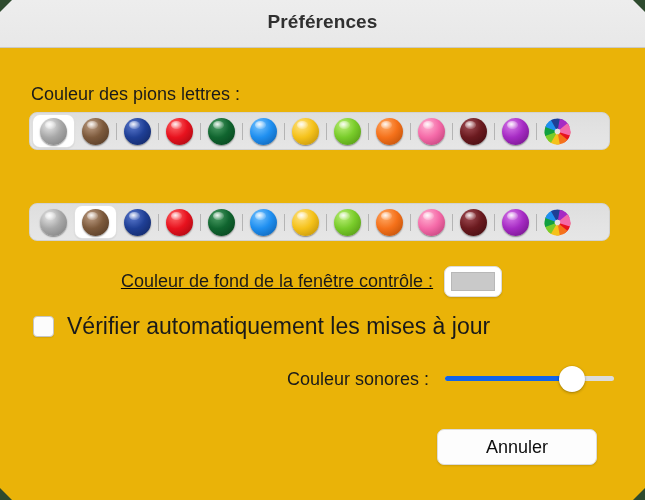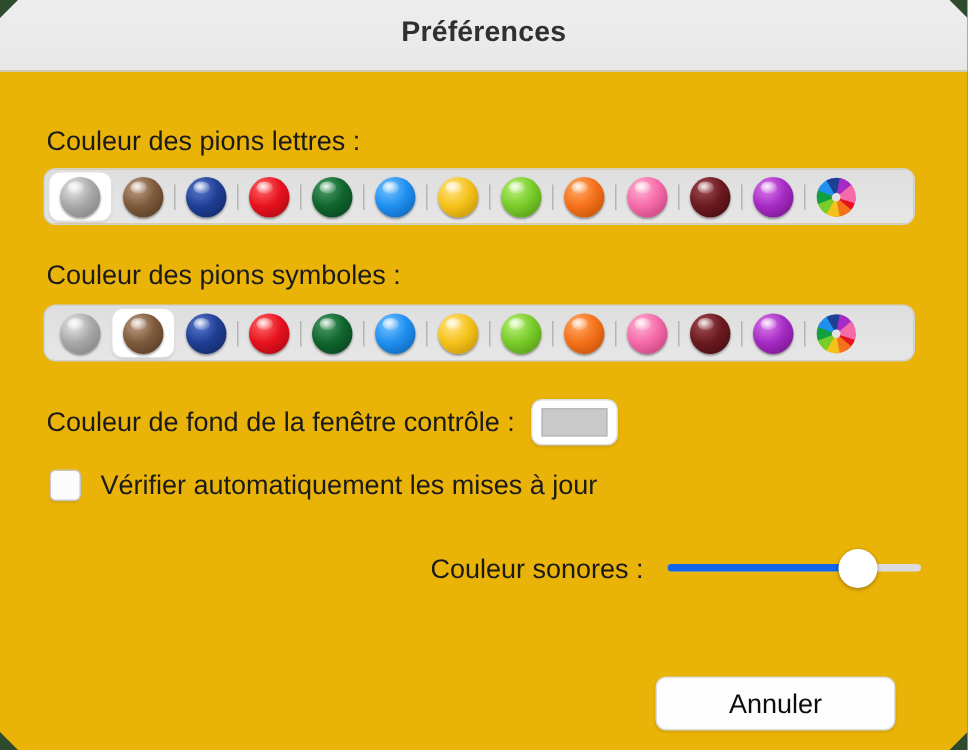--- a/index.html
+++ b/index.html
@@ -115,27 +115,28 @@
     border-radius: 50%;
     background: radial-gradient(ellipse at 40% 40%, rgba(255,255,255,0.92) 0%, rgba(255,255,255,0.25) 60%, rgba(255,255,255,0) 100%);
     pointer-events: none;
   }
   .orb.rainbow { box-shadow: none; }
   .orb.rainbow::after { display: none; }
 
   
   #bgcolor-row {
     position: absolute;
-    left: 31px;
+    left: 20px;
     top: 262px;
     width: 583px;
     height: 38px;
     display: flex;
     align-items: center;
-    justify-content: flex-start;
+    justify-content: center;
+    text-decoration: underline;
   }
   #bgcolor-label {
     font-size: 18px;
     color: #1a1a1a;
     margin-right: 11px;
     white-space: nowrap;
   }
   #bgcolor-well {
     width: 58px;
     height: 31px;
@@ -168,21 +169,21 @@
     width: 21px;
     height: 21px;
     background: #fcfcfc;
     border: 1px solid #c6c6c6;
     border-radius: 4px;
     box-sizing: border-box;
     box-shadow: 0 1px 1px rgba(0,0,0,0.08);
     flex: 0 0 auto;
   }
   #update-label {
-    font-size: 18px;
+    font-size: 23px;
     color: #1a1a1a;
     margin-left: 13px;
     white-space: nowrap;
   }
 
   
   #slider-row {
     position: absolute;
     left: 31px;
     top: 362px;
@@ -229,21 +230,21 @@
     margin-left: -13px;
     background: #ffffff;
     border-radius: 50%;
     box-shadow: 0 1px 3px rgba(0,0,0,0.30), 0 0 0 0.5px rgba(0,0,0,0.06);
   }
 
   
   #footer {
     position: absolute;
     left: 0;
-    top: 449px;
+    top: 427px;
     width: 645px;
     height: 40px;
     display: flex;
     justify-content: flex-end;
     align-items: center;
     padding-right: 31px;
     box-sizing: border-box;
   }
   .btn {
     height: 36px;
@@ -349,21 +350,20 @@
             <path d="M 26.00000000000001 91.56921938165306 A 48 48 0 0 1 2.029240303083405 51.675175841720055 L 39.006700902789945 50.383894463727515 A 11 11 0 0 0 44.5 59.52627944162883 Z" fill="#79cc2a"></path>
             <path d="M 4.894754202276403 66.4169668796321 A 48 48 0 0 1 12.175483826877354 20.448249184368393 L 41.33188171032606 43.22772377141776 A 11 11 0 0 0 39.663381171355006 53.762221576582355 Z" fill="#10a03f"></path>
             <path d="M 4.8947542022763955 33.5830331203679 A 48 48 0 0 1 40.02023884074753 3.048915164777334 L 47.712971401004644 39.24037639192814 A 11 11 0 0 0 39.663381171355006 46.237778423417645 Z" fill="#1f8ff0"></path>
             <path d="M 25.99999999999998 8.430780618346958 A 48 48 0 0 1 72.53463501372278 7.618515542771519 L 55.1641871906448 40.287576478551806 A 11 11 0 0 0 44.49999999999999 40.47372055837118 Z" fill="#1f3f95"></path>
             <path d="M 58.33511252801264 2.7292278554140097 A 48 48 0 0 1 94.50482501920578 32.01888351603617 L 60.199022400234654 45.879327472424954 A 11 11 0 0 0 51.91012995433623 39.16711471686571 Z" fill="#a62bc4"></path>
             <path d="M 86.77013326971093 19.1461947350461 A 48 48 0 0 1 95.65071278216739 64.83281572999742 L 60.46162167924669 53.39918693812441 A 11 11 0 0 0 58.42648887430876 42.92933629344807 Z" fill="#f56aa8"></path>
           </svg></div>
       </div>
     </div>
 
-  <div class="section-label" id="label-symbols">Couleur des pions symboles :</div>
   <div class="swatch-strip" id="strip-symbols">
       <div class="swatch-cell">
         <div class="orb" style="background: radial-gradient(circle at 34% 28%, rgb(232, 232, 232) 0%, rgb(168, 168, 168) 46%, rgb(122, 122, 122) 100%);"></div>
       </div>
       <div class="divider hidden"></div>
       <div class="swatch-cell selected">
         <div class="orb" style="background: radial-gradient(circle at 34% 28%, rgb(192, 161, 136) 0%, rgb(125, 90, 60) 46%, rgb(77, 53, 34) 100%);"></div>
       </div>
       <div class="divider hidden"></div>
       <div class="swatch-cell">

